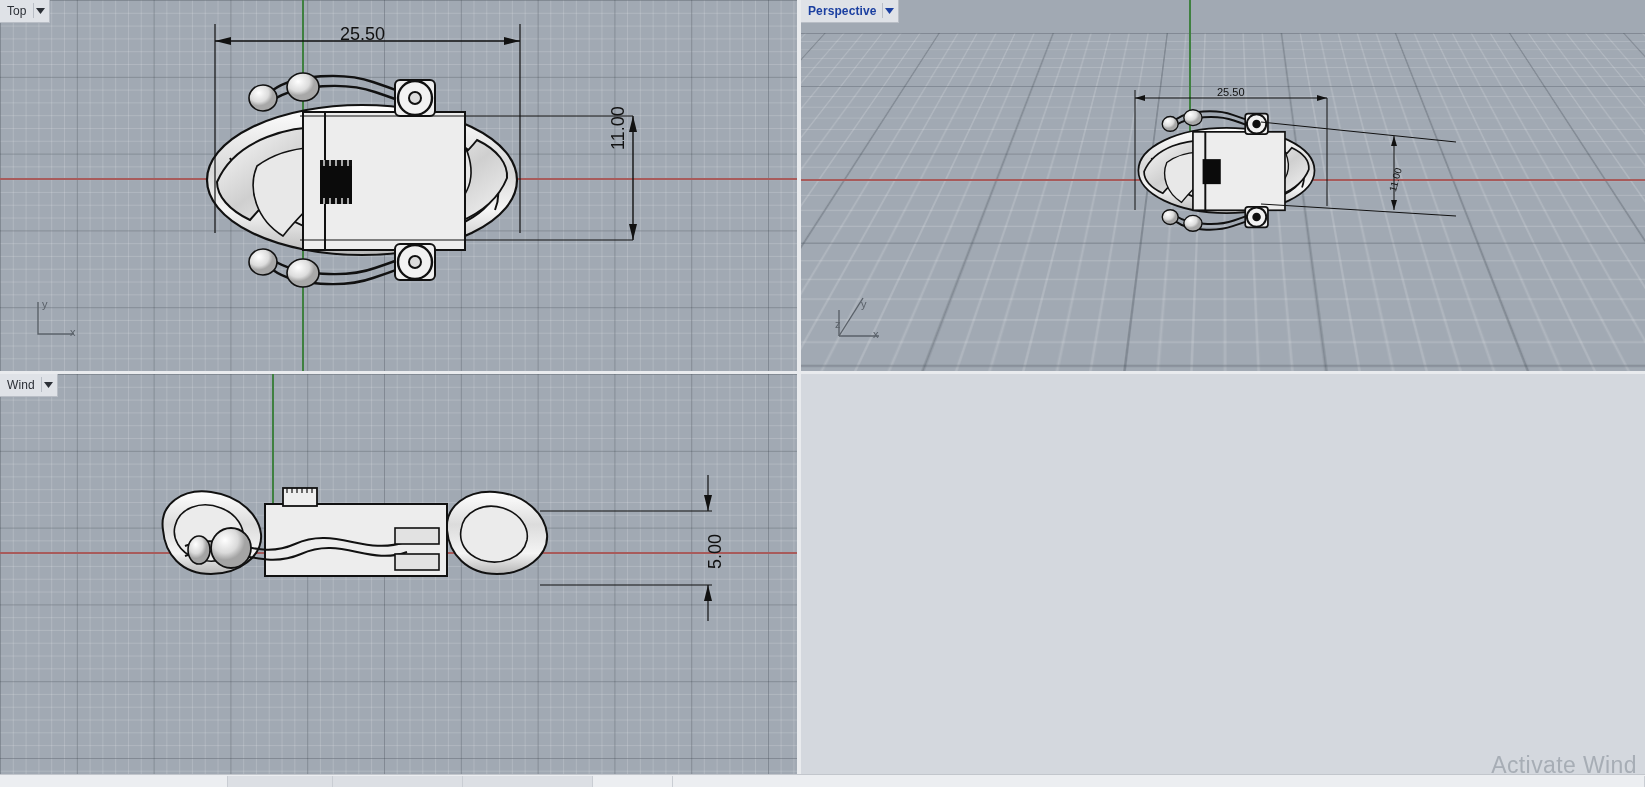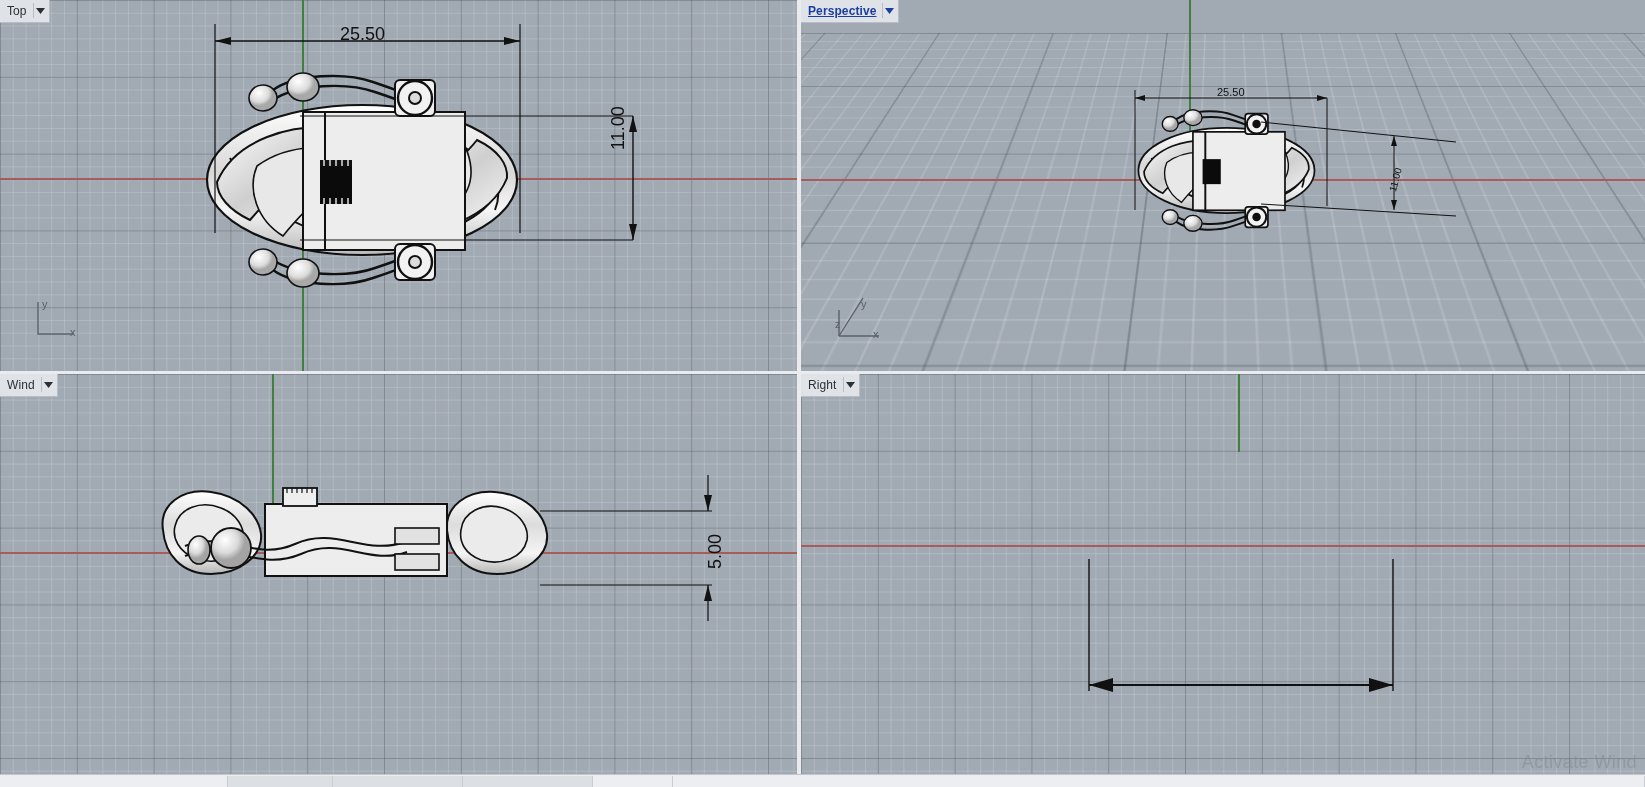--- a/index.html
+++ b/index.html
@@ -63,21 +63,21 @@
     border-right: 1px solid #b9bec6;
     border-bottom: 1px solid #b9bec6;
     padding: 1px 2px 2px 7px;
     height: 19px;
     z-index: 40;
     font-size: 12px;
     color: #2b2f36;
     user-select: none;
   }
   .vp-title .label { padding-right: 6px; letter-spacing: .1px; }
-  .vp-title.active .label { color: #1b3fa0; font-weight: bold; text-decoration: underline; }
+  .vp-title.active .label { color: #1b3fa0; font-weight: bold; }
   .vp-title .caret {
     width: 13px; height: 15px;
     display:flex; align-items:center; justify-content:center;
     border-left: 1px solid #b9bec6;
   }
   .vp-title .caret svg { display:block; }
 
   
   .gizmo { position:absolute; z-index:30; font-size: 11px; color:#585f69; }
   .gizmo svg { display:block; }
@@ -103,21 +103,21 @@
     height: 11px;
     border-right: 1px solid #c9cdd3;
     box-sizing:border-box;
   }
   .sb-fill { background:#dcdfe4; }
 
   
   #watermark {
     position:absolute; right: 8px; top: 752px;
     color: rgba(130,138,148,0.55);
-    font-size: 18px;
+    font-size: 23px;
     letter-spacing: .4px;
     user-select:none;
     z-index: 5;
   }
 
   
   .model { position:absolute; }
   .model svg { display:block; }
 </style>
 </head>
@@ -371,43 +371,20 @@
     <div class="vp-title">
       <span class="label">Wind</span>
       <span class="caret">
         <svg width="9" height="6" viewBox="0 0 9 6">
             <polygon points="0,0 9,0 4.5,6" fill="#2b2f36"></polygon>
           </svg>
       </span>
     </div>
   </div>
 
-  <div class="vp" id="vp-right">
-    <div class="grid-minor"></div>
-    <div class="grid-major"></div>
-    <div class="axis-x2" style="left:0;width:844px;top:171px;"></div>
-    <div class="axis-y2" style="left:437px;top:0;height:78px;"></div>
-
-    <svg class="dimsvg" style="left:280px;top:185px;" width="330" height="145">
-      <line x1="8" y1="0" x2="8" y2="132" stroke="#111" stroke-width="1.4"></line>
-      <line x1="312" y1="0" x2="312" y2="132" stroke="#111" stroke-width="1.4"></line>
-      <line x1="8" y1="126" x2="312" y2="126" stroke="#111" stroke-width="2"></line>
-      <polygon points="8,126 32,119 32,133" fill="#111"></polygon>
-      <polygon points="312,126 288,119 288,133" fill="#111"></polygon>
-    </svg>
-
-    <div class="vp-title">
-      <span class="label">Right</span>
-      <span class="caret">
-        <svg width="9" height="6" viewBox="0 0 9 6">
-            <polygon points="0,0 9,0 4.5,6" fill="#2b2f36"></polygon>
-          </svg>
-      </span>
-    </div>
-  </div>
 
   <div class="vp-sep-v"></div>
   <div class="vp-sep-h"></div>
 
   <div id="watermark">Activate Wind</div>
 
   <div id="statusbar">
     <div class="sb-cell" style="width:228px;"></div>
     <div class="sb-cell sb-fill" style="width:105px;"></div>
     <div class="sb-cell sb-fill" style="width:130px;"></div>

